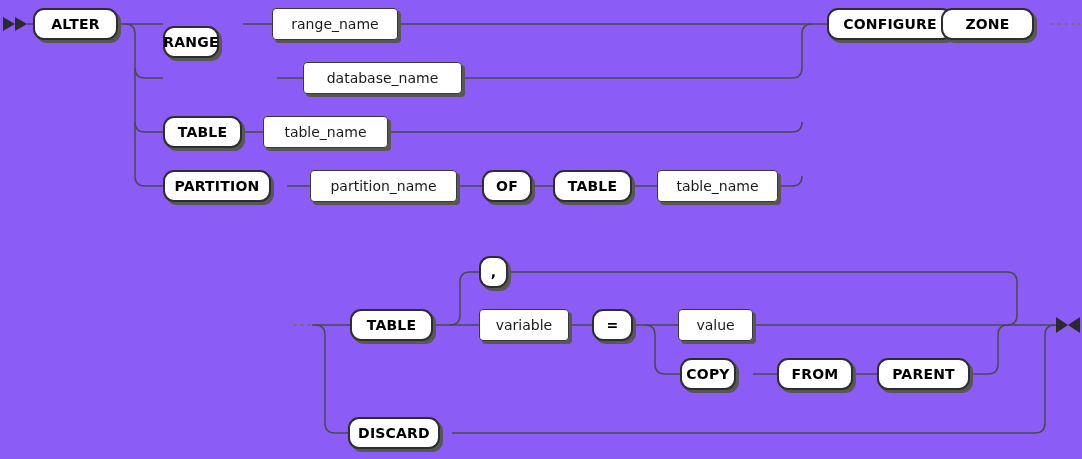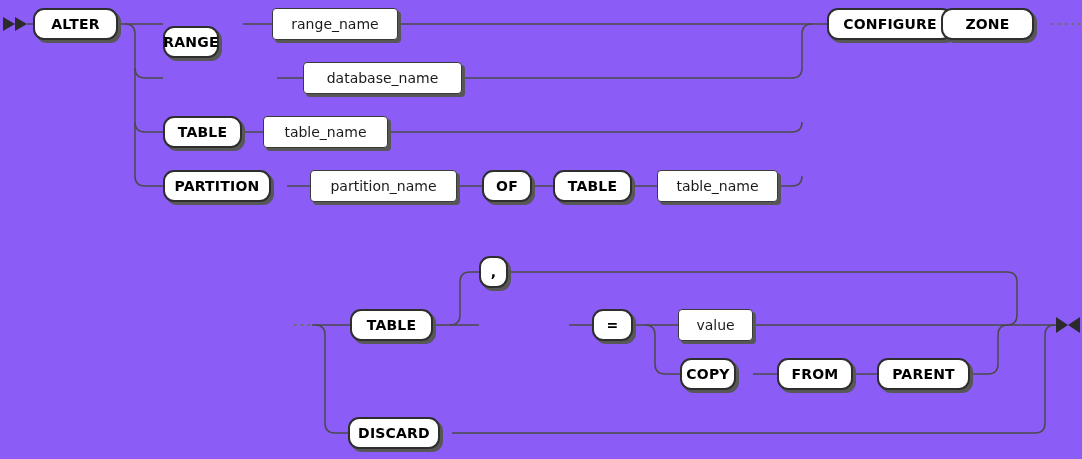--- a/index.html
+++ b/index.html
@@ -132,20 +132,21 @@
   <div class="node nt" style="left:263px; top:116px; width:125px">table_name</div>
 
   <div class="node kw" style="left:163px; top:170px; width:108px">PARTITION</div>
   <div class="node nt" style="left:310px; top:170px; width:147px">partition_name</div>
   <div class="node kw" style="left:482px; top:170px; width:50px">OF</div>
   <div class="node kw" style="left:553px; top:170px; width:79px">TABLE</div>
   <div class="node nt" style="left:657px; top:170px; width:121px">table_name</div>
 
   <div class="node kw" style="left:350px; top:309px; width:83px">TABLE</div>
   <div class="node kw" style="left:479px; top:256px; width:29px">,</div>
+  <div class="node nt" style="left:479px; top:309px; width:90px">variable</div>
   <div class="node kw" style="left:592px; top:309px; width:41px">=</div>
   <div class="node nt" style="left:678px; top:309px; width:75px">value</div>
   <div class="node kw" style="left:680px; top:358px; width:56px">COPY</div>
   <div class="node kw" style="left:777px; top:358px; width:76px">FROM</div>
   <div class="node kw" style="left:877px; top:358px; width:93px">PARENT</div>
   <div class="node kw" style="left:348px; top:417px; width:92px">DISCARD</div>
 
 </div>
 
 </body></html>

